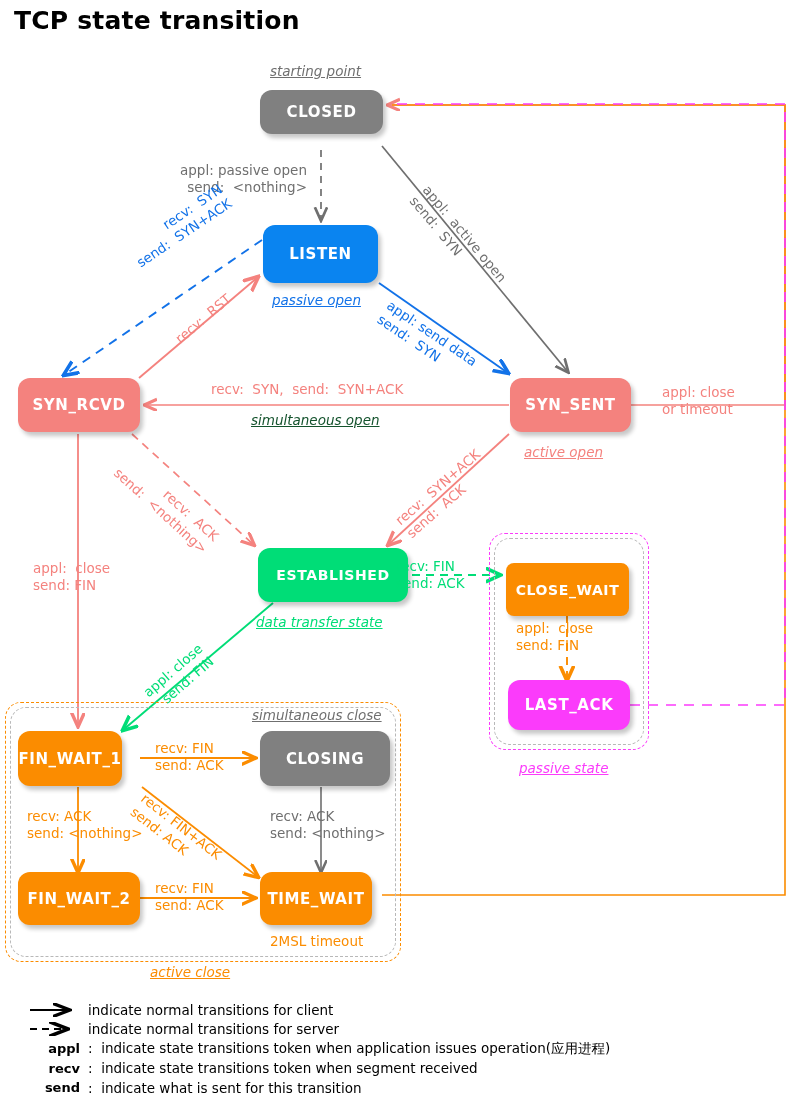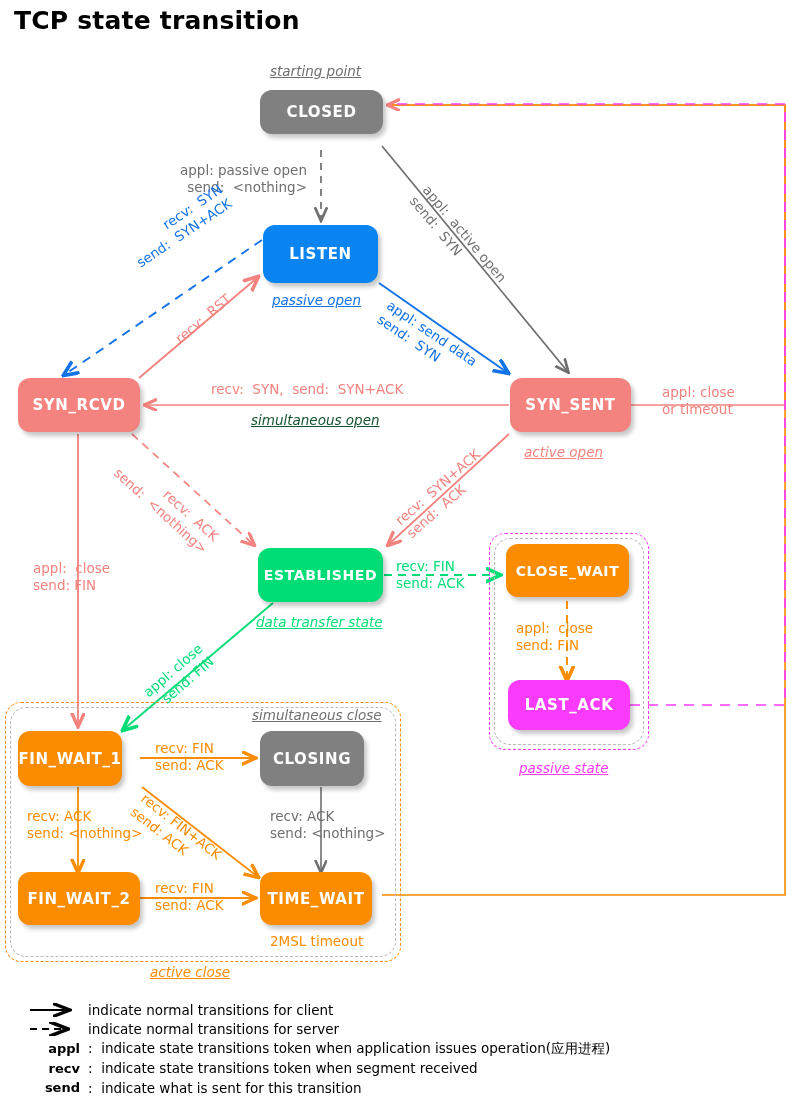--- a/index.html
+++ b/index.html
@@ -169,37 +169,37 @@
   </div>
 
   <div class="node" style="left:18px; top:378px; width:122px; height:54px; background:#f4827e;">
     <span>SYN_RCVD</span>
   </div>
 
   <div class="node" style="left:510px; top:378px; width:121px; height:54px; background:#f4827e;">
     <span>SYN_SENT</span>
   </div>
 
-  <div class="node small" style="left:258px; top:548px; width:125px; height:54px; background:#00dd77;">
+  <div class="node small" style="left:258px; top:548px; width:150px; height:54px; background:#00dd77;">
     <span>ESTABLISHED</span>
   </div>
 
-  <div class="node small" style="left:506px; top:544px; width:123px; height:53px; background:#fb8c00;">
+  <div class="node small" style="left:506px; top:563px; width:123px; height:53px; background:#fb8c00;border-radius:8px;">
     <span>CLOSE_WAIT</span>
   </div>
 
   <div class="node" style="left:508px; top:680px; width:122px; height:50px; background:#fb3bfb;">
     <span>LAST_ACK</span>
   </div>
 
   <div class="node" style="left:18px; top:731px; width:104px; height:55px; background:#fb8c00;">
     <span>FIN_WAIT_1</span>
   </div>
 
-  <div class="node" style="left:260px; top:731px; width:104px; height:55px; background:#808080;">
+  <div class="node" style="left:260px; top:731px; width:130px; height:55px; background:#808080;">
     <span>CLOSING</span>
   </div>
 
   <div class="node" style="left:18px; top:872px; width:122px; height:53px; background:#fb8c00;">
     <span>FIN_WAIT_2</span>
   </div>
 
   <div class="node" style="left:260px; top:872px; width:112px; height:53px; background:#fb8c00;">
     <span>TIME_WAIT</span>
   </div>

